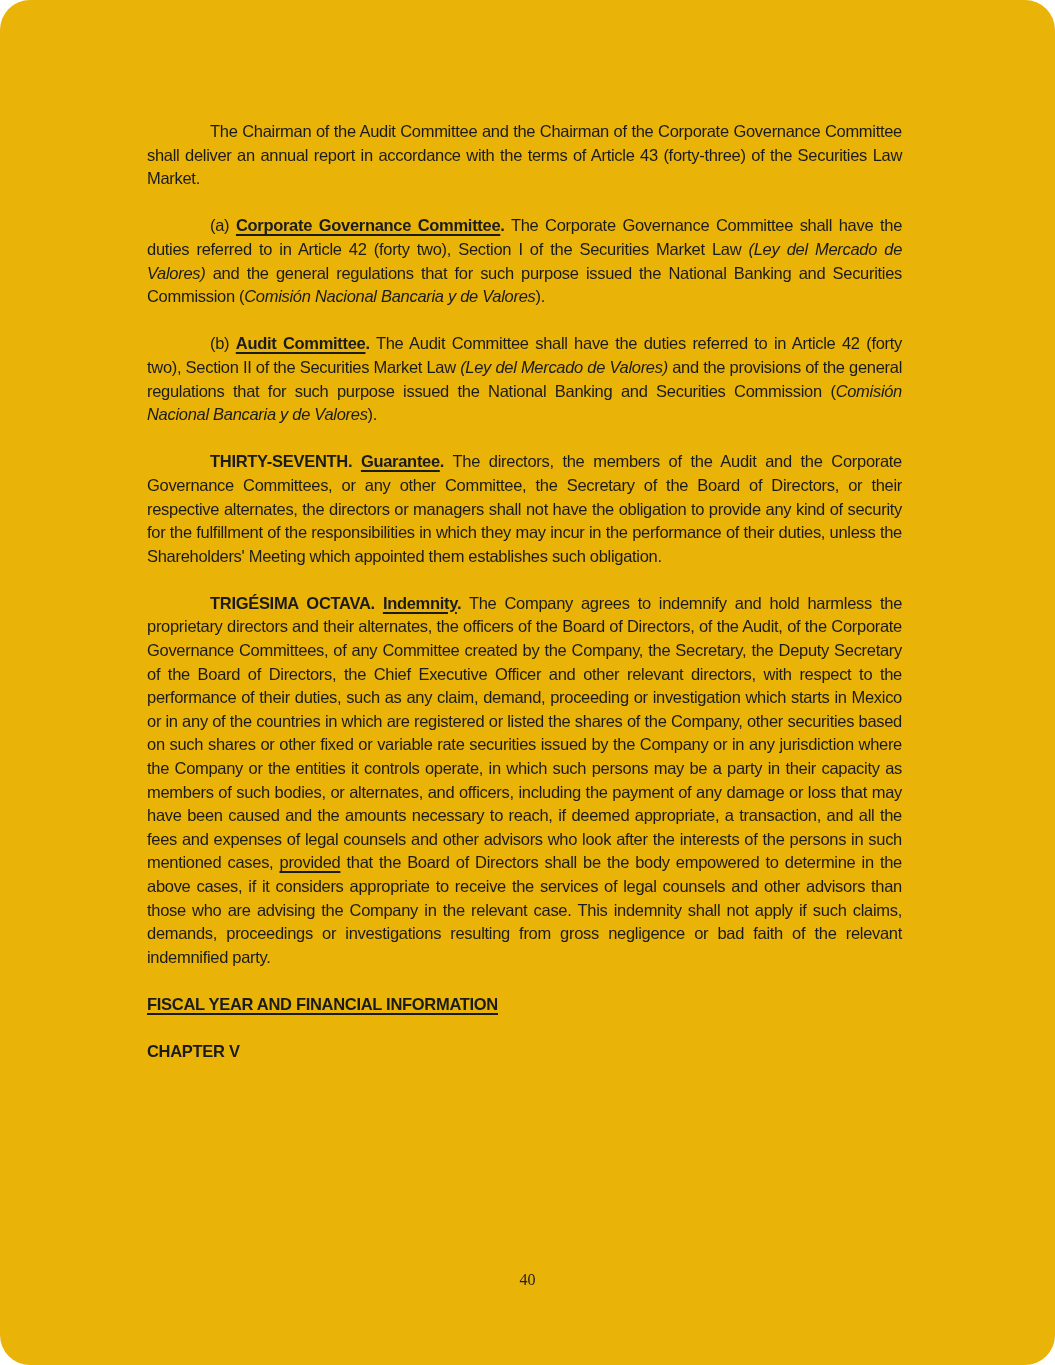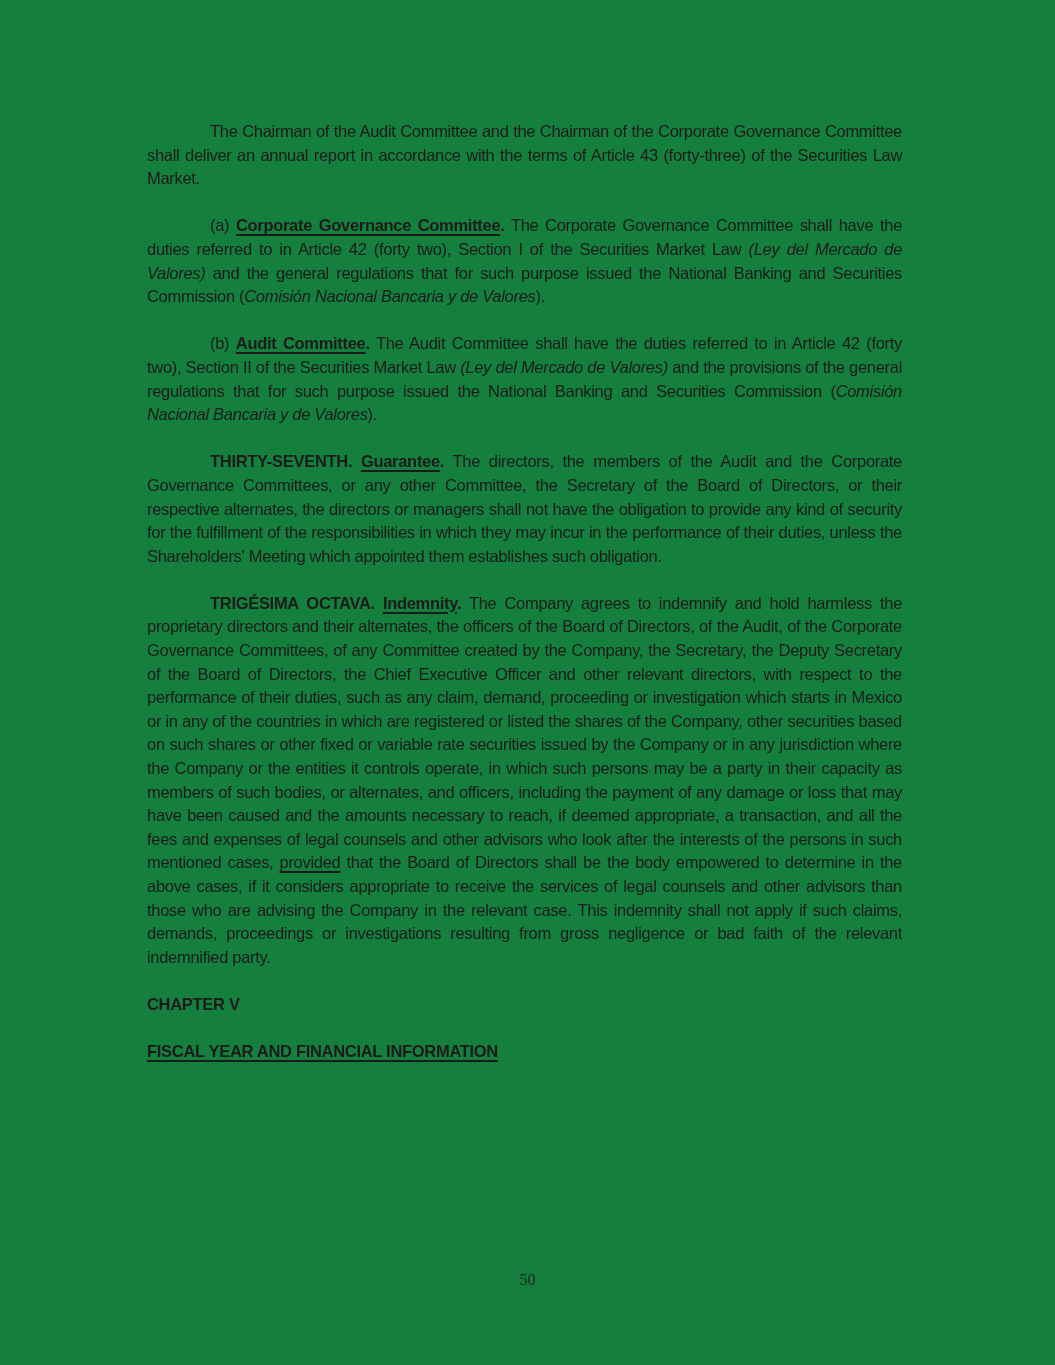--- a/index.html
+++ b/index.html
@@ -4,24 +4,25 @@
 <style>
   html, body {
     margin: 0;
     padding: 0;
     background: #ffffff;
   }
   .page {
     position: relative;
     width: 1055px;
     height: 1365px;
-    background: #15803d;
+    background: #eab308;
     font-family: "Liberation Sans", sans-serif;
     color: #1b1b1b;
     overflow: hidden;
+    border-radius: 30px;
   }
   .content {
     position: absolute;
     left: 147px;
     top: 120px;
     width: 755px;
   }
   .para {
     margin: 0 0 23.6px 0;
     font-size: 16.5px;
@@ -53,17 +54,17 @@
 </head>
 <body>
 
 <div class="page">
   <div class="content" id="doc-content">
       <p class="para indent"><span>The Chairman of the Audit Committee and the Chairman of the Corporate Governance Committee shall deliver an annual report in accordance with the terms of Article 43 (forty-three) of the Securities Law Market.</span></p>
       <p class="para indent"><span>(a) </span><span class="b u">Corporate Governance Committee</span><span class="b">.</span><span> The Corporate Governance Committee shall have the duties referred to in Article 42 (forty two), Section I of the Securities Market Law </span><span class="i">(Ley del Mercado de Valores)</span><span> and the general regulations that for such purpose issued the National Banking and Securities Commission (</span><span class="i">Comisión Nacional Bancaria y de Valores</span><span>).</span></p>
       <p class="para indent"><span>(b) </span><span class="b u">Audit Committee</span><span class="b">.</span><span> The Audit Committee shall have the duties referred to in Article 42 (forty two), Section II of the Securities Market Law </span><span class="i">(Ley del Mercado de Valores)</span><span> and the provisions of the general regulations that for such purpose issued the National Banking and Securities Commission (</span><span class="i">Comisión Nacional Bancaria y de Valores</span><span>).</span></p>
       <p class="para indent"><span class="b">THIRTY-SEVENTH. </span><span class="b u">Guarantee</span><span class="b">.</span><span> The directors, the members of the Audit and the Corporate Governance Committees, or any other Committee, the Secretary of the Board of Directors, or their respective alternates, the directors or managers shall not have the obligation to provide any kind of security for the fulfillment of the responsibilities in which they may incur in the performance of their duties, unless the Shareholders' Meeting which appointed them establishes such obligation.</span></p>
       <p class="para indent"><span class="b">TRIGÉSIMA OCTAVA. </span><span class="b u">Indemnity</span><span class="b">.</span><span> The Company agrees to indemnify and hold harmless the proprietary directors and their alternates, the officers of the Board of Directors, of the Audit, of the Corporate Governance Committees, of any Committee created by the Company, the Secretary, the Deputy Secretary of the Board of Directors, the Chief Executive Officer and other relevant directors, with respect to the performance of their duties, such as any claim, demand, proceeding or investigation which starts in Mexico or in any of the countries in which are registered or listed the shares of the Company, other securities based on such shares or other fixed or variable rate securities issued by the Company or in any jurisdiction where the Company or the entities it controls operate, in which such persons may be a party in their capacity as members of such bodies, or alternates, and officers, including the payment of any damage or loss that may have been caused and the amounts necessary to reach, if deemed appropriate, a transaction, and all the fees and expenses of legal counsels and other advisors who look after the interests of the persons in such mentioned cases, </span><span class="u">provided</span><span> that the Board of Directors shall be the body empowered to determine in the above cases, if it considers appropriate to receive the services of legal counsels and other advisors than those who are advising the Company in the relevant case. This indemnity shall not apply if such claims, demands, proceedings or investigations resulting from gross negligence or bad faith of the relevant indemnified party.</span></p>
+      <p class="para left"><span class="b u">FISCAL YEAR AND FINANCIAL INFORMATION</span></p>
       <p class="para left"><span class="b">CHAPTER V</span></p>
-      <p class="para left"><span class="b u">FISCAL YEAR AND FINANCIAL INFORMATION</span></p>
     </div>
-  <div class="page-number">50</div>
+  <div class="page-number">40</div>
 </div>
 
 </body></html>

